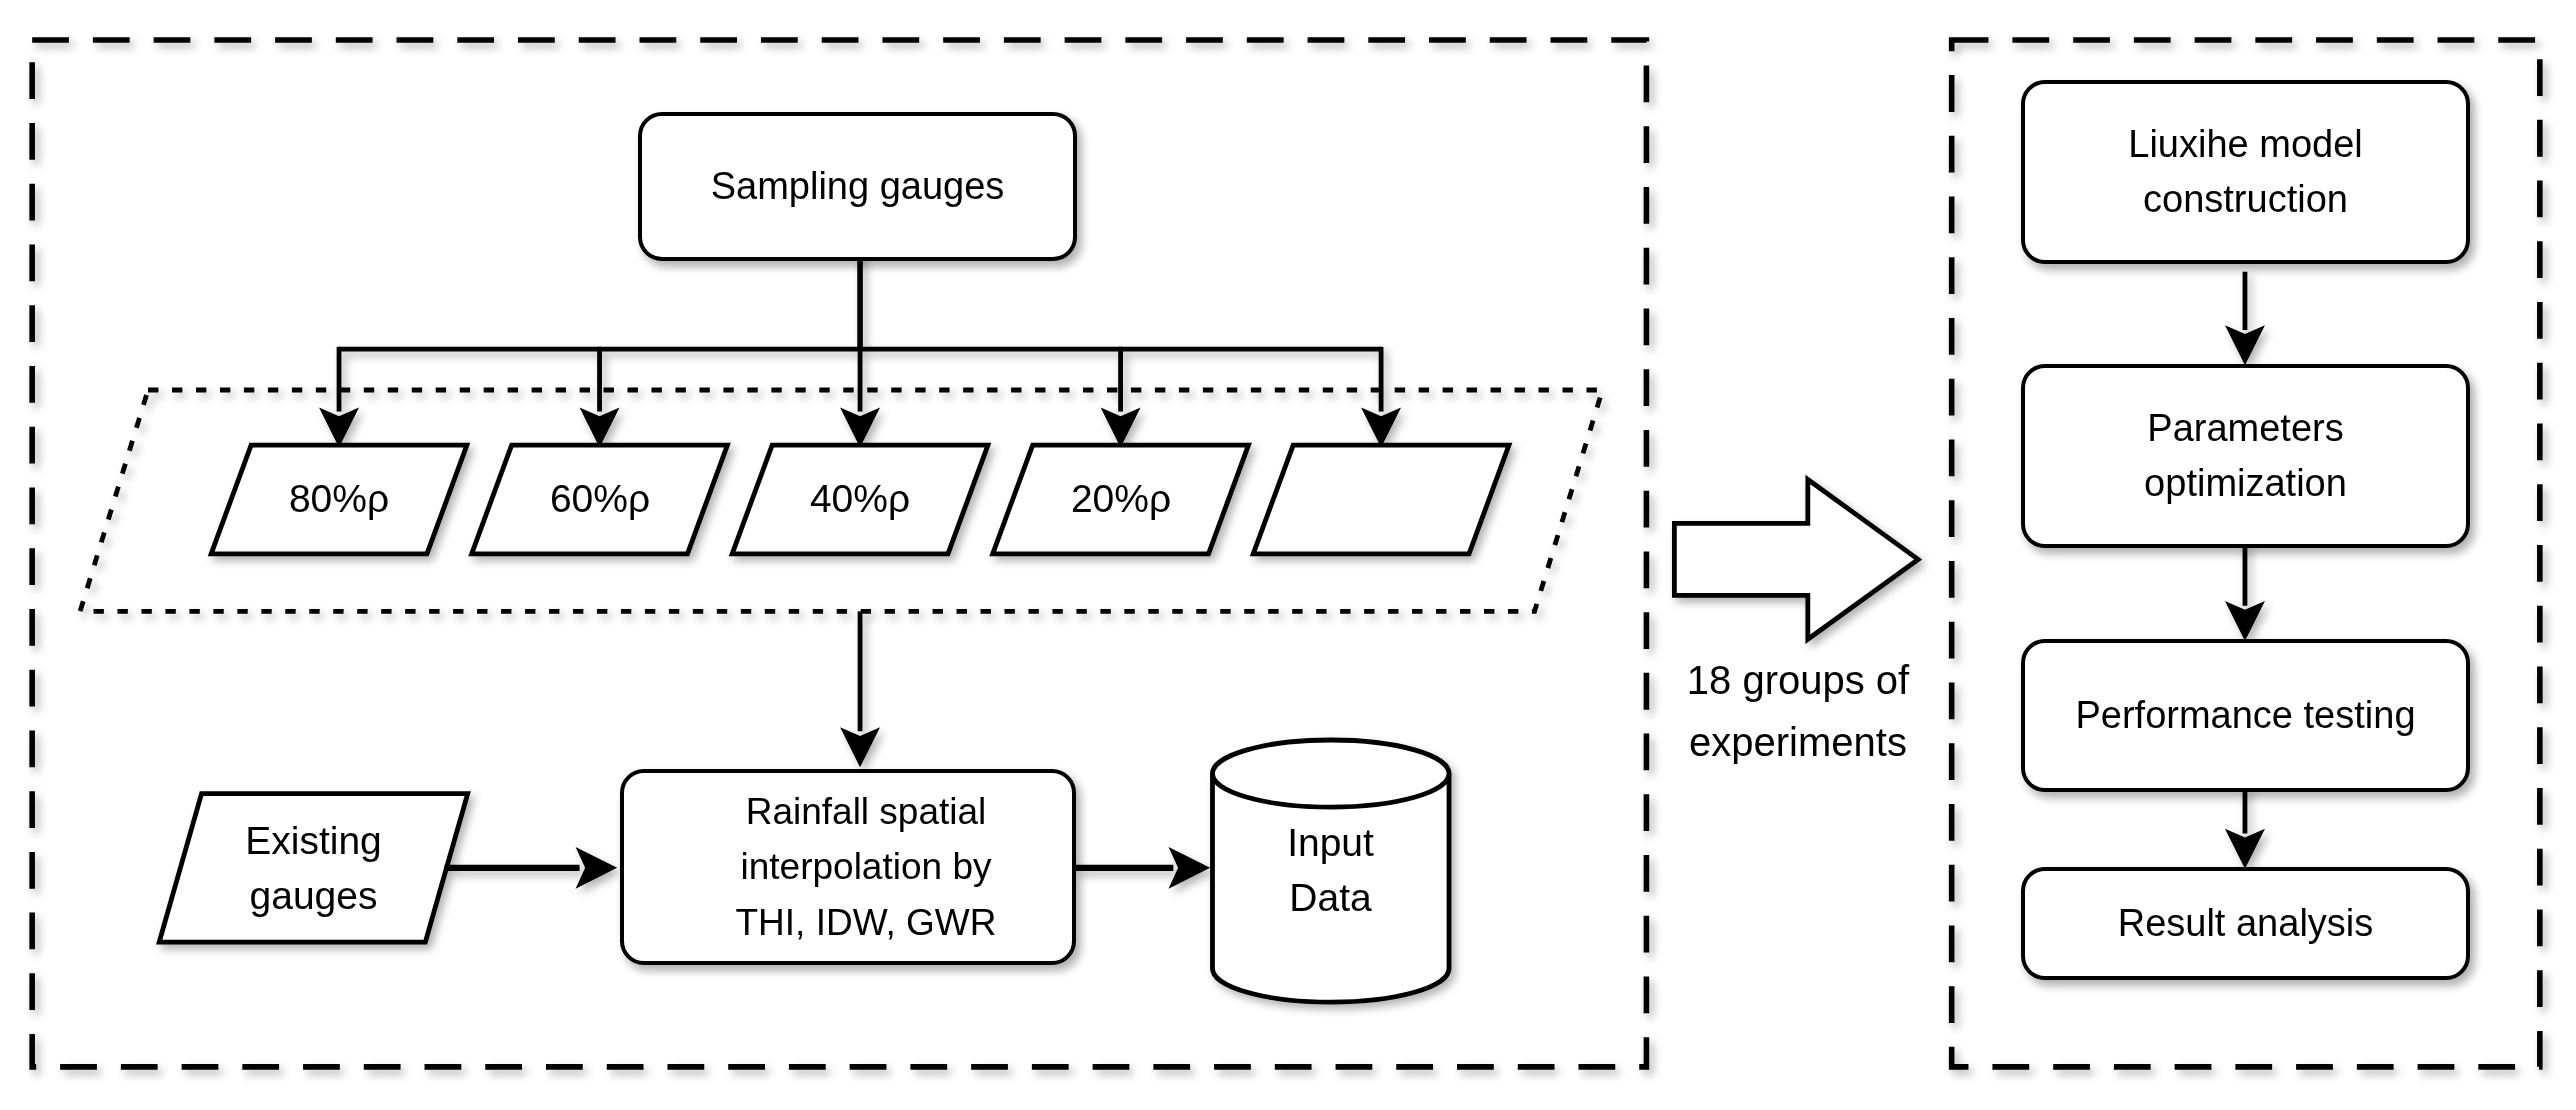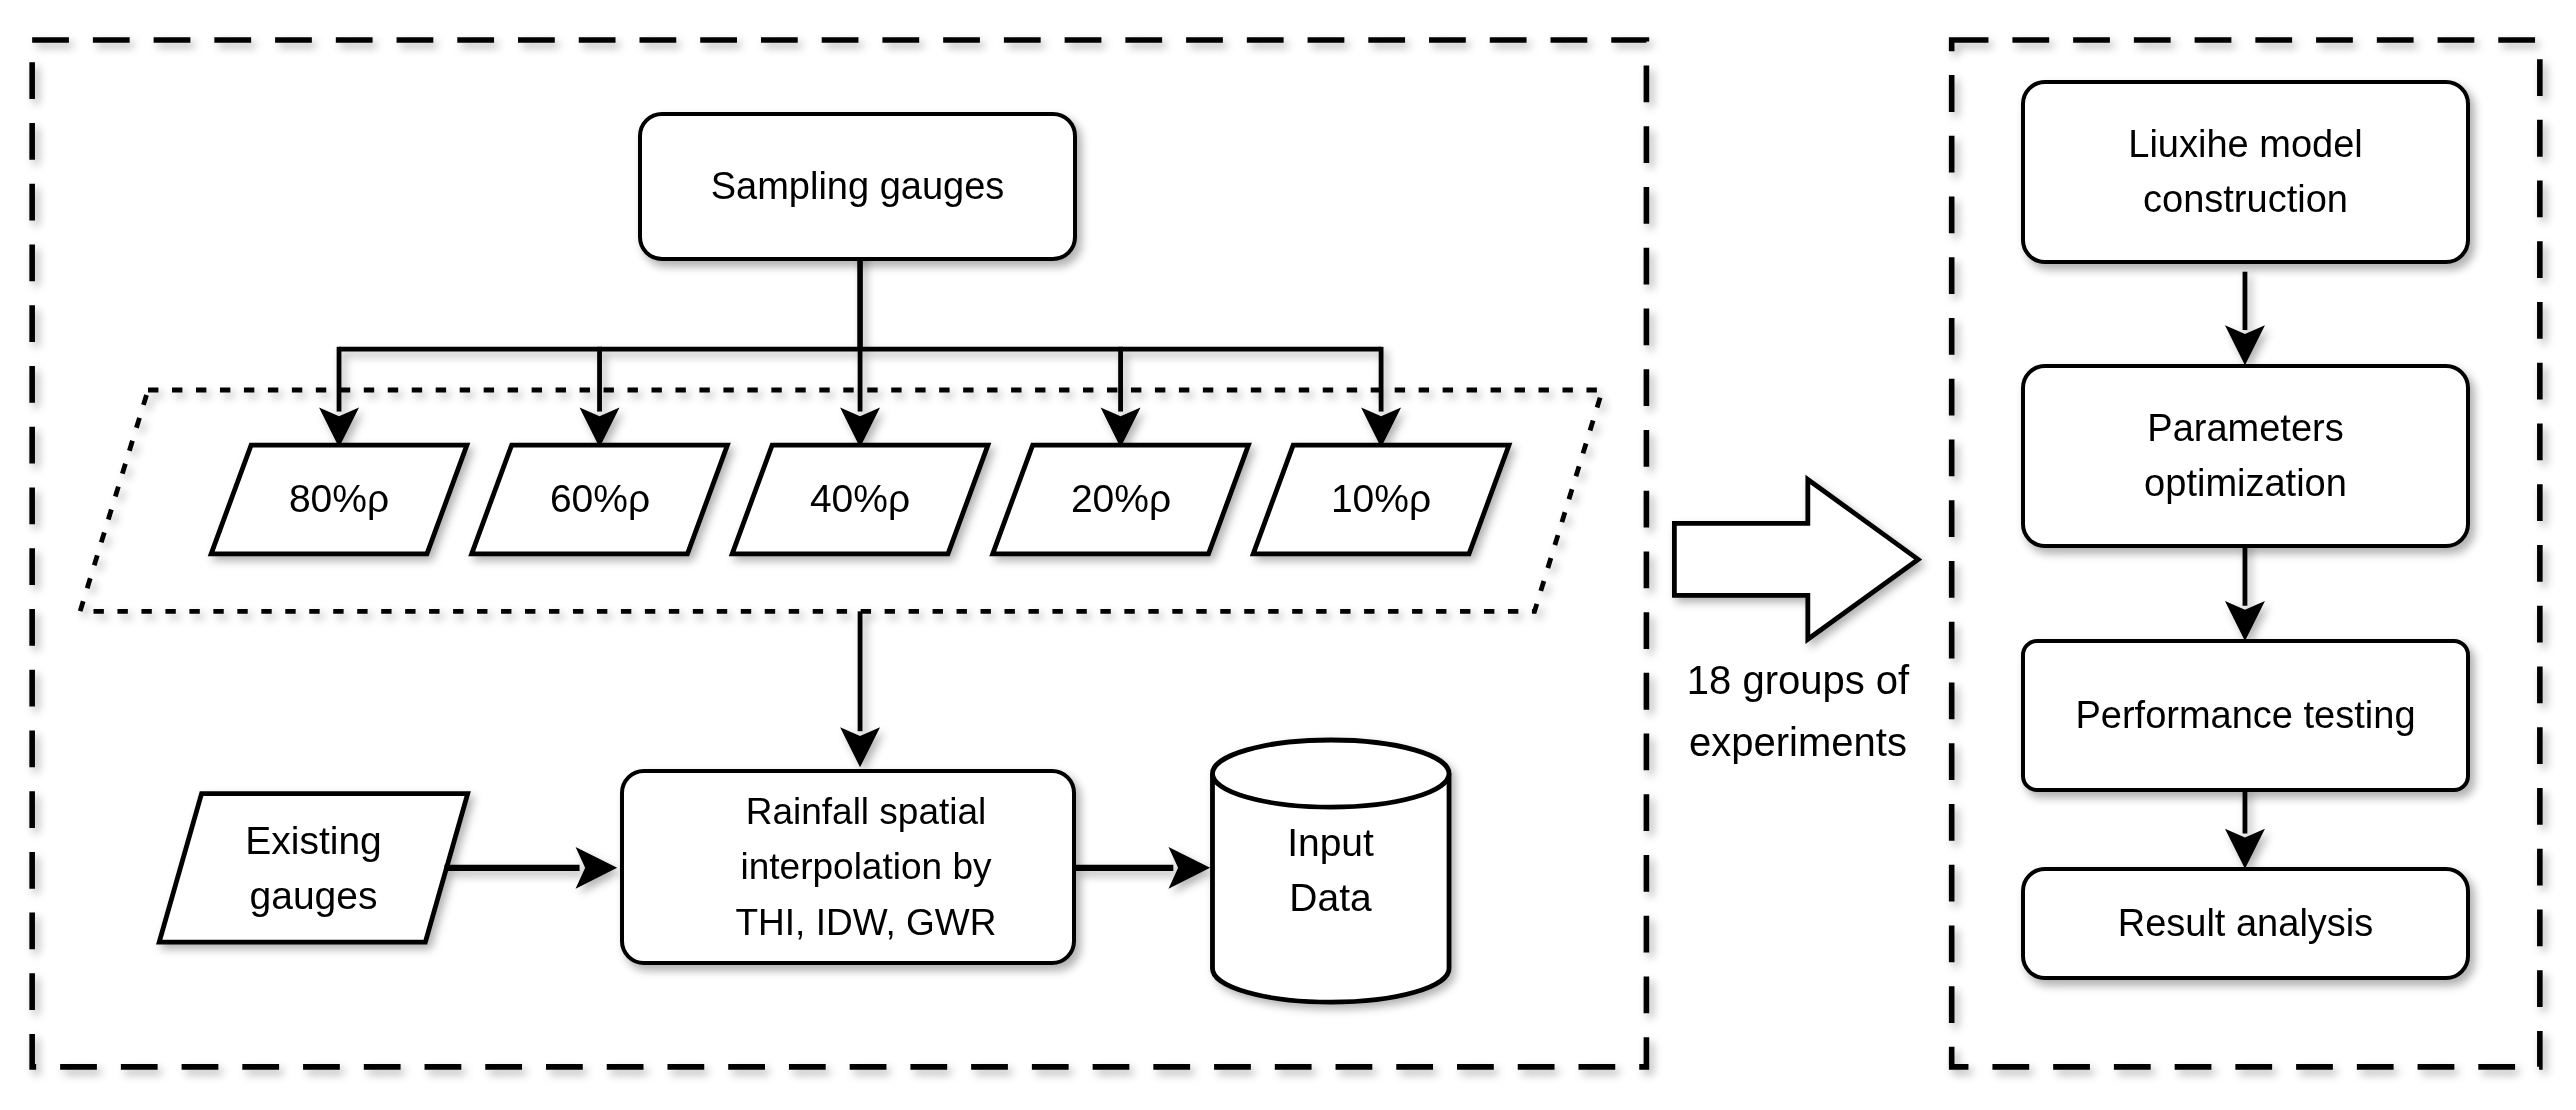--- a/index.html
+++ b/index.html
@@ -98,32 +98,31 @@
   </div>
 
   <div class="box" style="left:2021px;top:80px;width:449px;height:184px;">
     <span>Liuxihe model
 construction</span>
   </div>
   <div class="box" style="left:2021px;top:364px;width:449px;height:184px;align-items:center;">
     <span>Parameters
 optimization</span>
   </div>
-  <div class="box" style="left:2021px;top:639px;width:449px;height:153px;border-radius:16px;">
+  <div class="box" style="left:2021px;top:639px;width:449px;height:153px;">
     <span>Performance testing</span>
   </div>
   <div class="box" style="left:2021px;top:867px;width:449px;height:113px;">
     <span>Result analysis</span>
   </div>
 
   <div class="label" style="left:231px;top:445px;width:216px;height:109px;"><span>80%ρ</span></div>
   <div class="label" style="left:492px;top:445px;width:216px;height:109px;"><span>60%ρ</span></div>
   <div class="label" style="left:752px;top:445px;width:216px;height:109px;"><span>40%ρ</span></div>
   <div class="label" style="left:1013px;top:445px;width:216px;height:109px;"><span>20%ρ</span></div>
-  <div class="label" style="left:1273px;top:445px;width:216px;height:109px;"><span>10%ρ</span></div>
 
   <div class="label" style="left:171px;top:794px;width:285px;height:149px;"><span>Existing
 gauges</span></div>
 
   <div class="label" style="left:1212px;top:779px;width:237px;height:184px;"><span>Input
 Data</span></div>
 
   <div class="label caption" style="left:1646px;top:643px;width:304px;height:136px;"><span>18 groups of
 experiments</span></div>
 

